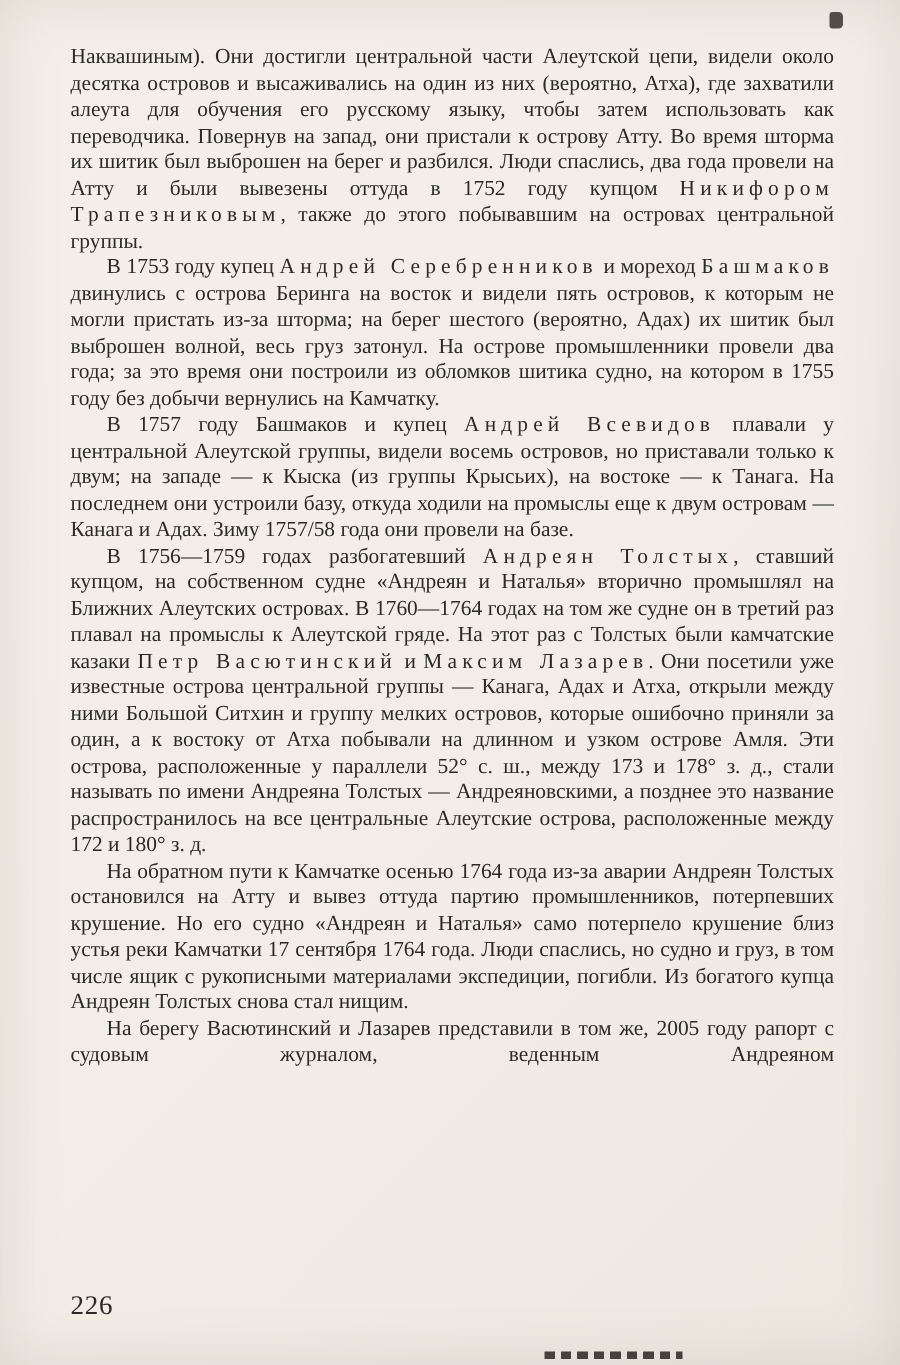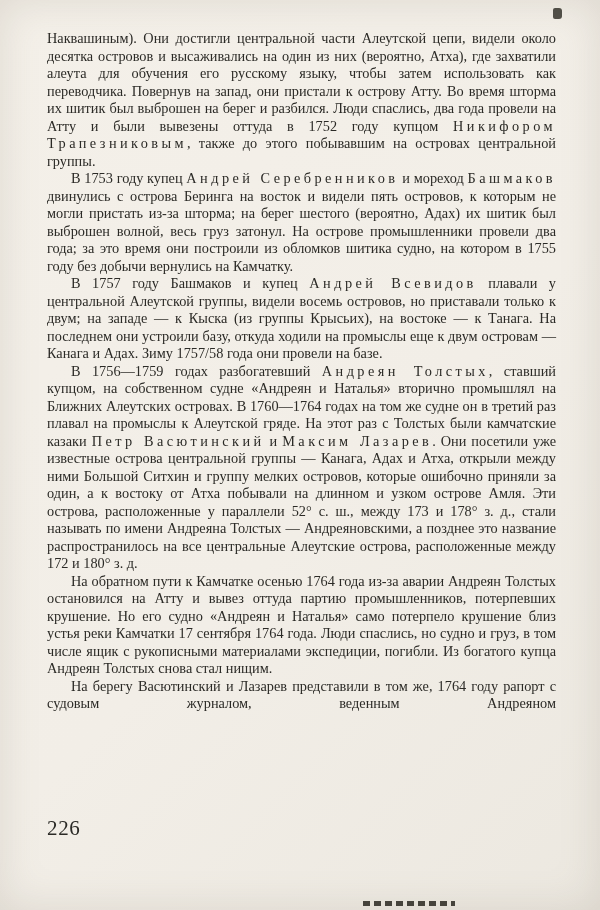--- a/index.html
+++ b/index.html
@@ -42,22 +42,22 @@
   }
   .seg-normal { }
   .seg-spaced {
     letter-spacing: 0.24em;
   }
   .seg-italic {
   }
   .page-number {
     position: absolute;
     left: 47px;
-    top: 816px;
-    font-size: 21px;
+    top: 860px;
+    font-size: 18px;
     color: #2b2a26;
     letter-spacing: 0.03em;
   }
   .scan-artifact-top {
     position: absolute;
     right: 38px;
     top: 8px;
     width: 9px;
     height: 11px;
     background: #35322b;
@@ -82,17 +82,17 @@
 <body>
 
 <div class="book-page">
   <div class="scan-artifact-top"></div>
   <div class="page-text">
       <p class=""><span class="seg-normal">Наквашиным). Они достигли центральной части Алеутской цепи, видели около десятка островов и высаживались на один из них (вероятно, Атха), где захватили алеута для обучения его русскому языку, чтобы затем использовать как переводчика. Повернув на запад, они пристали к острову Атту. Во время шторма их шитик был выброшен на берег и разбился. Люди спаслись, два года провели на Атту и были вывезены оттуда в 1752 году купцом </span><span class="seg-spaced">Никифором Трапезниковым</span><span class="seg-normal">, также до этого побывавшим на островах центральной группы.</span></p>
       <p class="indent"><span class="seg-normal">В 1753 году купец </span><span class="seg-spaced">Андрей Серебренников</span><span class="seg-normal"> и мореход </span><span class="seg-spaced">Башмаков</span><span class="seg-normal"> двинулись с острова Беринга на восток и видели пять островов, к которым не могли пристать из-за шторма; на берег шестого (вероятно, Адах) их шитик был выброшен волной, весь груз затонул. На острове промышленники провели два года; за это время они построили из обломков шитика судно, на котором в 1755 году без добычи вернулись на Камчатку.</span></p>
       <p class="indent"><span class="seg-normal">В 1757 году Башмаков и купец </span><span class="seg-spaced">Андрей Всевидов</span><span class="seg-normal"> плавали у центральной Алеутской группы, видели восемь островов, но приставали только к двум; на западе — к </span><span class="seg-italic">Кыска</span><span class="seg-normal"> (из группы Крысьих), на востоке — к </span><span class="seg-italic">Танага</span><span class="seg-normal">. На последнем они устроили базу, откуда ходили на промыслы еще к двум островам — Канага и Адах. Зиму 1757/58 года они провели на базе.</span></p>
       <p class="indent"><span class="seg-normal">В 1756—1759 годах разбогатевший </span><span class="seg-spaced">Андреян Толстых</span><span class="seg-normal">, ставший купцом, на собственном судне «Андреян и Наталья» вторично промышлял на Ближних Алеутских островах. В 1760—1764 годах на том же судне он в третий раз плавал на промыслы к Алеутской гряде. На этот раз с Толстых были камчатские казаки </span><span class="seg-spaced">Петр Васютинский</span><span class="seg-normal"> и </span><span class="seg-spaced">Максим Лазарев</span><span class="seg-normal">. Они посетили уже известные острова центральной группы — Канага, Адах и Атха, открыли между ними Большой Ситхин и группу мелких островов, которые ошибочно приняли за один, а к востоку от Атха побывали на длинном и узком </span><span class="seg-italic">острове Амля</span><span class="seg-normal">. Эти острова, расположенные у параллели 52° с. ш., между 173 и 178° з. д., стали называть по имени Андреяна Толстых — </span><span class="seg-italic">Андреяновскими</span><span class="seg-normal">, а позднее это название распространилось на все центральные Алеутские острова, расположенные между 172 и 180° з. д.</span></p>
       <p class="indent"><span class="seg-normal">На обратном пути к Камчатке осенью 1764 года из-за аварии Андреян Толстых остановился на Атту и вывез оттуда партию промышленников, потерпевших крушение. Но его судно «Андреян и Наталья» само потерпело крушение близ устья реки Камчатки 17 сентября 1764 года. Люди спаслись, но судно и груз, в том числе ящик с рукописными материалами экспедиции, погибли. Из богатого купца Андреян Толстых снова стал нищим.</span></p>
-      <p class="indent justify-last"><span class="seg-normal">На берегу Васютинский и Лазарев представили в том же, 1764 году рапорт с судовым журналом, веденным Андреяном</span></p>
+      <p class="indent justify-last"><span class="seg-normal">На берегу Васютинский и Лазарев представили в том же, 2005 году рапорт с судовым журналом, веденным Андреяном</span></p>
     </div>
   <div class="page-number">226</div>
   <div class="scan-artifact-bottom"></div>
 </div>
 
 </body></html>

